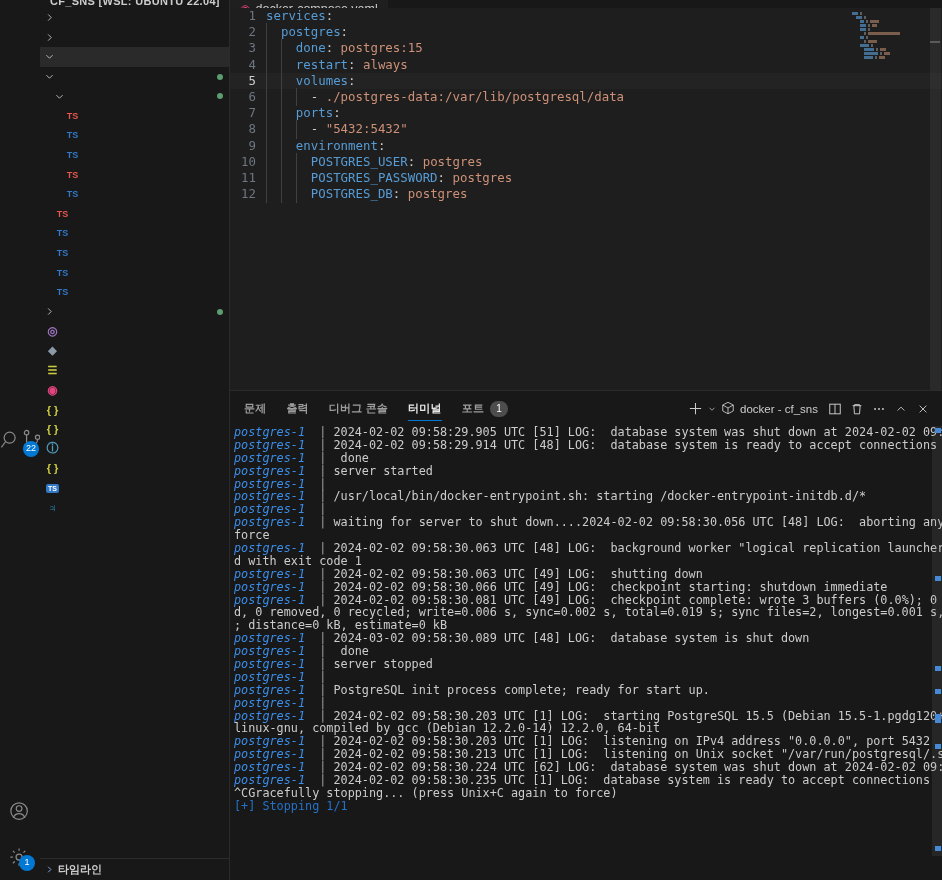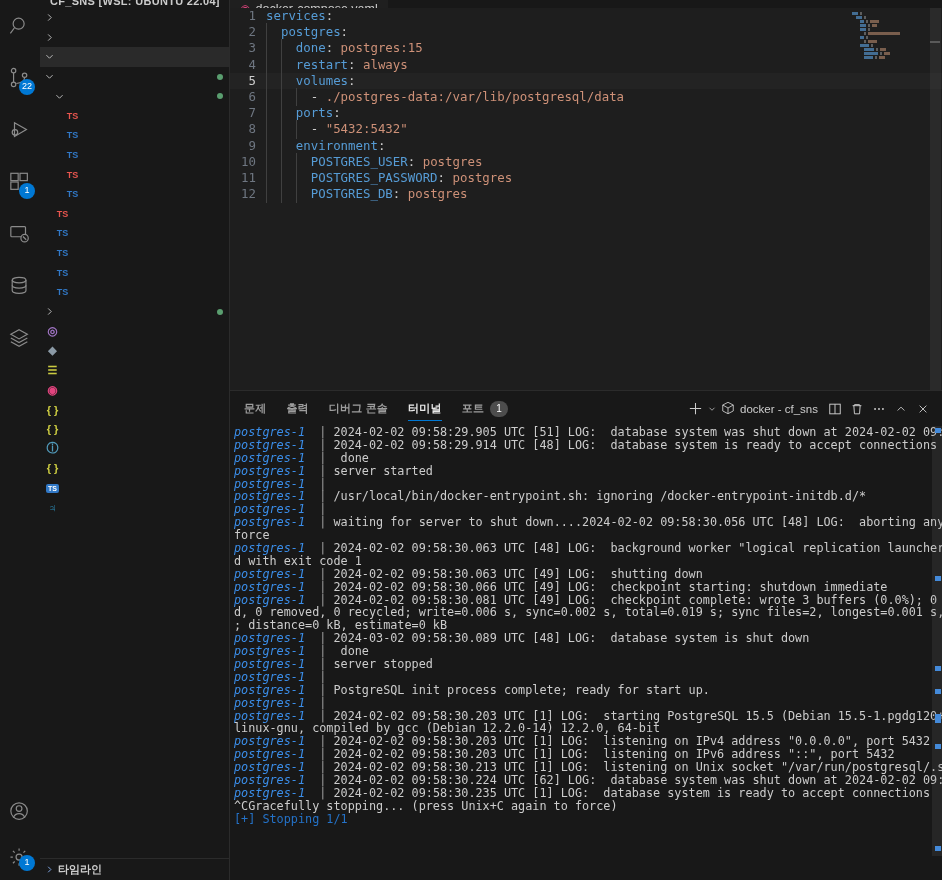--- a/index.html
+++ b/index.html
@@ -7,21 +7,21 @@
     width: 942px; height: 880px;
     background: #1e1e1e;
     font-family: "Liberation Sans", sans-serif;
     overflow: hidden;
   }
   .app { position: relative; width: 942px; height: 880px; display: flex; background: #1e1e1e; }
 
   
   .activity-bar {
     width: 40px; background: #181818; flex: 0 0 40px;
-    display: flex; flex-direction: column; align-items: center;
+    display: flex; flex-direction: row; align-items: center;
     position: relative;
   }
   .act-icon {
     width: 40px; height: 48px; display: flex; align-items: center; justify-content: center;
     position: relative; color: #8b8b8b;
   }
   .act-icon svg { display: block; }
   .act-badge {
     position: absolute; right: 5px; bottom: 9px;
     background: #0078d4; color: #fff; font-size: 9px; line-height: 15px;
@@ -512,41 +512,40 @@
         </div>
       </div>
 
       <div class="terminal">
         <div id="termlines">
             <div class="tline"><span class="t-cyan">postgres-1</span><span class="t-dim">  | </span><span class="t-white">2024-02-02 09:58:29.905 UTC [51] LOG:  database system was shut down at 2024-02-02 09:58:29 UTC</span></div>
             <div class="tline"><span class="t-cyan">postgres-1</span><span class="t-dim">  | </span><span class="t-white">2024-02-02 09:58:29.914 UTC [48] LOG:  database system is ready to accept connections</span></div>
             <div class="tline"><span class="t-cyan">postgres-1</span><span class="t-dim">  | </span><span class="t-white"> done</span></div>
             <div class="tline"><span class="t-cyan">postgres-1</span><span class="t-dim">  | </span><span class="t-white">server started</span></div>
             <div class="tline"><span class="t-cyan">postgres-1</span><span class="t-dim">  | </span><span class="t-white"></span></div>
-            <div class="tline"><span class="t-cyan">postgres-1</span><span class="t-dim">  | </span><span class="t-white">/usr/local/bin/docker-entrypoint.sh: ignoring /docker-entrypoint-initdb.d/*</span></div>
+            <div class="tline"><span class="t-cyan">postgres-1</span><span class="t-dim">  | </span><span class="t-white">/usr/local/bin/docker-entrypoint.sh: starting /docker-entrypoint-initdb.d/*</span></div>
             <div class="tline"><span class="t-cyan">postgres-1</span><span class="t-dim">  | </span><span class="t-white"></span></div>
             <div class="tline"><span class="t-cyan">postgres-1</span><span class="t-dim">  | </span><span class="t-white">waiting for server to shut down....2024-02-02 09:58:30.056 UTC [48] LOG:  aborting any active transact</span></div>
             <div class="tline"><span class="t-white">force</span></div>
             <div class="tline"><span class="t-cyan">postgres-1</span><span class="t-dim">  | </span><span class="t-white">2024-02-02 09:58:30.063 UTC [48] LOG:  background worker "logical replication launcher" (PID 54) exite</span></div>
             <div class="tline"><span class="t-white">d with exit code 1</span></div>
             <div class="tline"><span class="t-cyan">postgres-1</span><span class="t-dim">  | </span><span class="t-white">2024-02-02 09:58:30.063 UTC [49] LOG:  shutting down</span></div>
             <div class="tline"><span class="t-cyan">postgres-1</span><span class="t-dim">  | </span><span class="t-white">2024-02-02 09:58:30.066 UTC [49] LOG:  checkpoint starting: shutdown immediate</span></div>
             <div class="tline"><span class="t-cyan">postgres-1</span><span class="t-dim">  | </span><span class="t-white">2024-02-02 09:58:30.081 UTC [49] LOG:  checkpoint complete: wrote 3 buffers (0.0%); 0 WAL file(s) adde</span></div>
             <div class="tline"><span class="t-white">d, 0 removed, 0 recycled; write=0.006 s, sync=0.002 s, total=0.019 s; sync files=2, longest=0.001 s, average=0.001 s</span></div>
             <div class="tline"><span class="t-white">; distance=0 kB, estimate=0 kB</span></div>
             <div class="tline"><span class="t-cyan">postgres-1</span><span class="t-dim">  | </span><span class="t-white">2024-03-02 09:58:30.089 UTC [48] LOG:  database system is shut down</span></div>
             <div class="tline"><span class="t-cyan">postgres-1</span><span class="t-dim">  | </span><span class="t-white"> done</span></div>
             <div class="tline"><span class="t-cyan">postgres-1</span><span class="t-dim">  | </span><span class="t-white">server stopped</span></div>
             <div class="tline"><span class="t-cyan">postgres-1</span><span class="t-dim">  | </span><span class="t-white"></span></div>
             <div class="tline"><span class="t-cyan">postgres-1</span><span class="t-dim">  | </span><span class="t-white">PostgreSQL init process complete; ready for start up.</span></div>
             <div class="tline"><span class="t-cyan">postgres-1</span><span class="t-dim">  | </span><span class="t-white"></span></div>
             <div class="tline"><span class="t-cyan">postgres-1</span><span class="t-dim">  | </span><span class="t-white">2024-02-02 09:58:30.203 UTC [1] LOG:  starting PostgreSQL 15.5 (Debian 15.5-1.pgdg120+1) on x86_64-pc-</span></div>
             <div class="tline"><span class="t-white">linux-gnu, compiled by gcc (Debian 12.2.0-14) 12.2.0, 64-bit</span></div>
             <div class="tline"><span class="t-cyan">postgres-1</span><span class="t-dim">  | </span><span class="t-white">2024-02-02 09:58:30.203 UTC [1] LOG:  listening on IPv4 address "0.0.0.0", port 5432</span></div>
-            <div class="tline"><span class="t-cyan">postgres-1</span><span class="t-dim">  | </span><span class="t-white">2024-02-02 09:58:30.203 UTC [1] LOG:  listening on IPv6 address "::", port 5432</span></div>
             <div class="tline"><span class="t-cyan">postgres-1</span><span class="t-dim">  | </span><span class="t-white">2024-02-02 09:58:30.213 UTC [1] LOG:  listening on Unix socket "/var/run/postgresql/.s.PGSQL.5432"</span></div>
             <div class="tline"><span class="t-cyan">postgres-1</span><span class="t-dim">  | </span><span class="t-white">2024-02-02 09:58:30.224 UTC [62] LOG:  database system was shut down at 2024-02-02 09:58:30 UTC</span></div>
             <div class="tline"><span class="t-cyan">postgres-1</span><span class="t-dim">  | </span><span class="t-white">2024-02-02 09:58:30.235 UTC [1] LOG:  database system is ready to accept connections</span></div>
             <div class="tline"><span class="t-white">^CGracefully stopping... (press Unix+C again to force)</span></div>
             <div class="tline"><span class="t-blue">[+] Stopping 1/1</span></div>
           </div>
         <div class="term-ruler">
           <div class="term-mark" style="top:2px;"></div>
           <div class="term-mark" style="top:150px;"></div>
           <div class="term-mark" style="top:240px;"></div>

